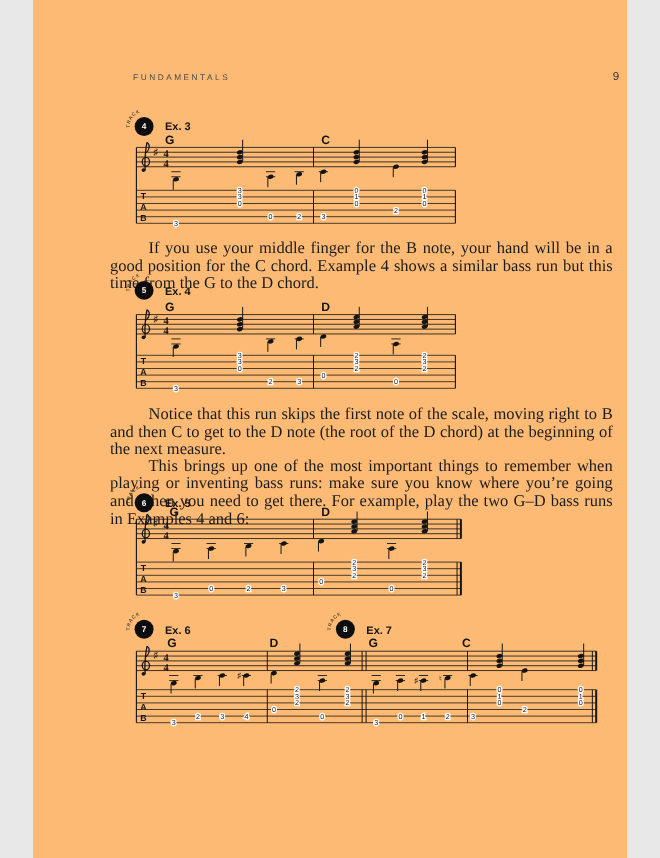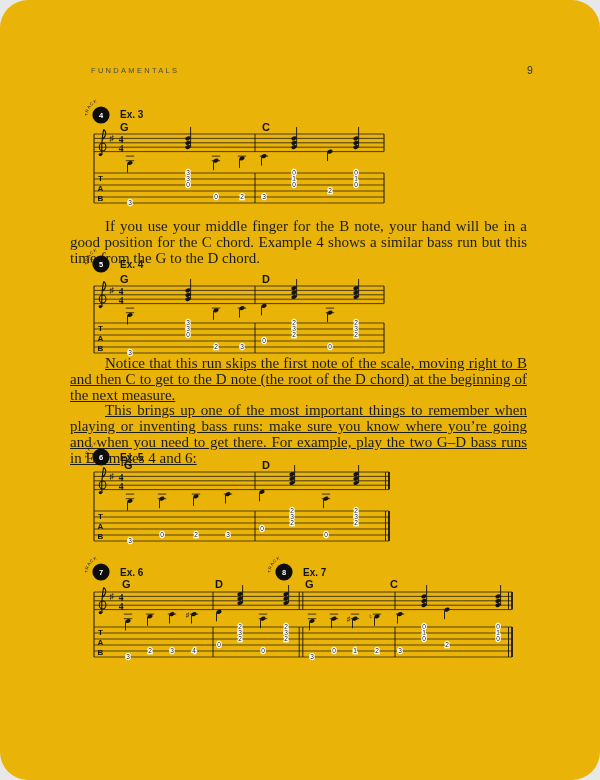--- a/index.html
+++ b/index.html
@@ -1,42 +1,41 @@
 <!DOCTYPE html>
 <html><head>
 <meta charset="utf-8">
 <style>
   html,body{margin:0;padding:0;background:#e8e8e8;}
   .page{
     position:relative;
-    width:600px;height:780px;
-    background:#eab308;
+    width:540px;height:780px;
+    background:#fdba74;
     font-family:"Liberation Sans",sans-serif;
     overflow:hidden;
     margin:0 auto;
     color:#141414;
-    border-radius:28px;
   }
   .running-head{
     position:absolute;top:66px;left:91px;
     font-size:7.5px;letter-spacing:2.3px;color:#4b4b4b;font-weight:500;
   }
   .page-num{
     position:absolute;top:64px;left:527px;
     font-size:10.5px;color:#333;
   }
   .bodycopy{
     position:absolute;left:70px;width:457px;
     font-family:"Liberation Serif",serif;
     font-size:15px;line-height:15.8px;color:#1c1c1c;
     text-align:justify;
   }
   .bodycopy p{margin:0;text-indent:35px;}
   #para1{top:219px;}
-  #paras23{top:356px;text-decoration:underline;}
+  #paras23{top:370px;}
   svg#score{position:absolute;left:0;top:0;}
   svg text{font-family:"Liberation Sans",sans-serif;fill:#141414;}
   svg .chord-name{font-size:11px;font-weight:600;}
   svg .ex-label{font-size:10px;font-weight:bold;}
   svg .tab-num{font-size:6.5px;paint-order:stroke;stroke:#ffffff;stroke-width:2.4px;fill:#141414;text-anchor:middle;}
   svg .tsig{font-family:"Liberation Serif",serif;font-size:9.5px;font-weight:bold;text-anchor:middle;}
   svg .keysig{font-size:8.5px;}
   svg .acc{font-size:7px;text-anchor:middle;}
   svg .tab-letter{font-size:8px;font-weight:bold;text-anchor:middle;}
   svg .badge-num{font-size:7.5px;font-weight:bold;fill:#ffffff;text-anchor:middle;}

